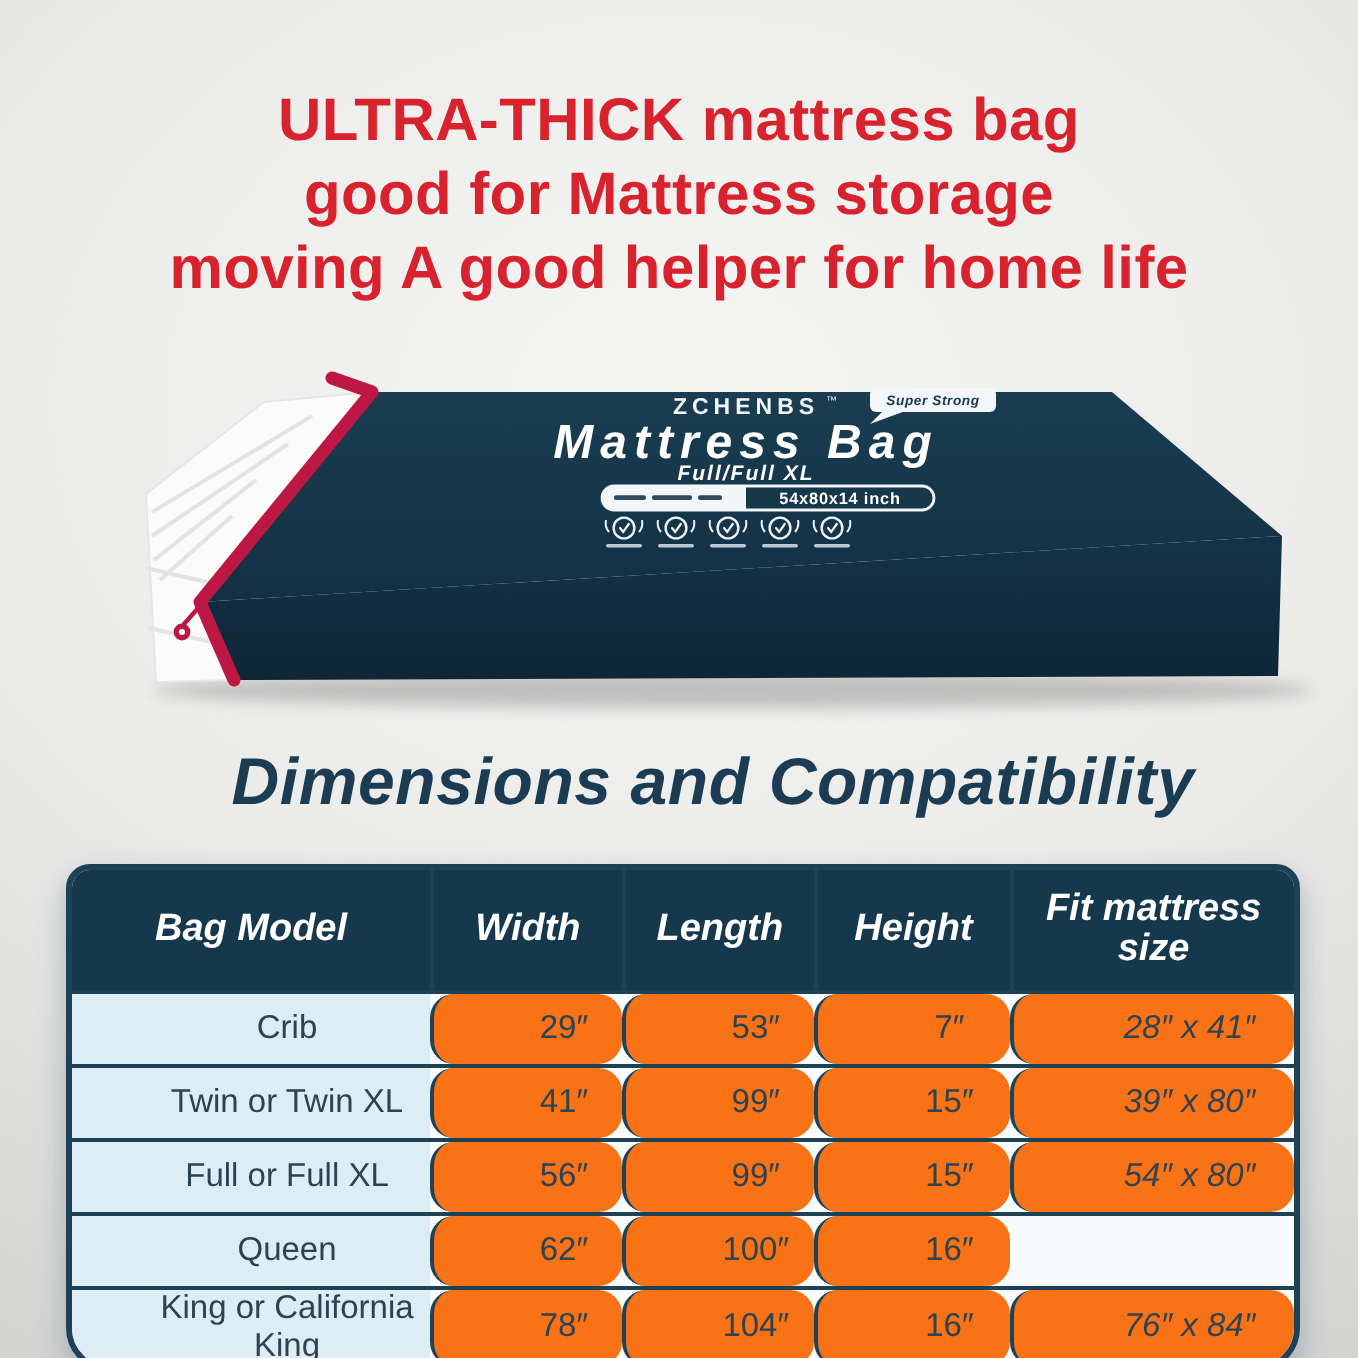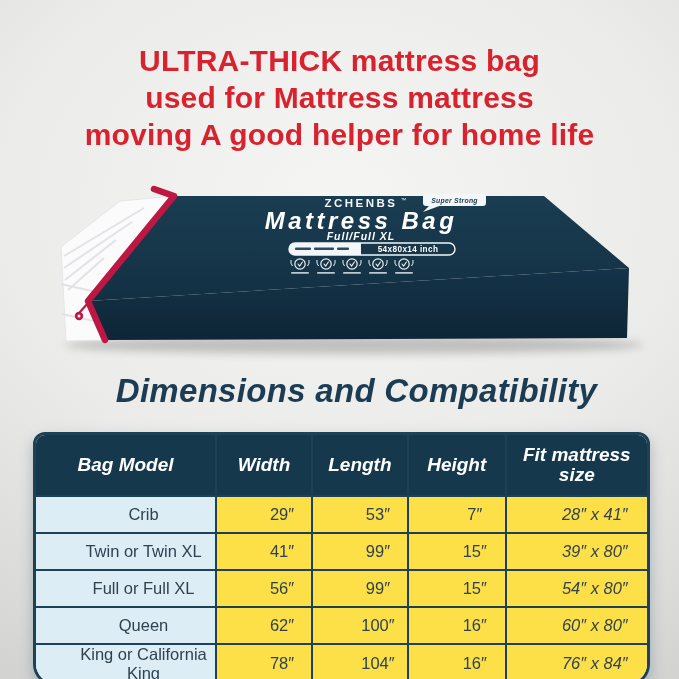--- a/index.html
+++ b/index.html
@@ -8,21 +8,21 @@
     font-family:"Liberation Sans",sans-serif;
     background:radial-gradient(115% 88% at 50% 30%, #f5f5f4 0%, #ebebea 45%, #dadad9 78%, #cccccb 100%);
   }
   
   .headline{
     position:absolute;top:42px;left:0;width:100%;
     text-align:center;color:#d8232f;font-weight:800;
     font-size:30px;line-height:37px;letter-spacing:.2px;
   }
   
-  .product-figure{position:absolute;top:172px;left:4px;width:606px;height:192px;}
+  .product-figure{position:absolute;top:172px;left:16px;width:606px;height:192px;}
   svg text{font-family:"Liberation Sans",sans-serif;}
   
   .section-title{
     position:absolute;top:372px;left:17px;width:100%;text-align:center;
     font-size:33px;font-weight:800;font-style:italic;color:#1b3c52;letter-spacing:.3px;
   }
   
   .tbl{
     position:absolute;left:33px;top:432px;width:611px;
     border:3px solid #1d4155;border-radius:12px 12px 22px 22px;overflow:hidden;
@@ -35,31 +35,31 @@
     border-left:2px solid #1d4155;min-height:35px;box-sizing:border-box;
   }
   .cell:first-child{border-left:none;}
   .thead .cell{
     background:#16384c;color:#ffffff;font-weight:bold;font-style:italic;
     font-size:19px;line-height:1.05;padding:10px 2px;min-height:48px;
   }
   .tbody .trow{border-top:2px solid #1d4155;}
   .tbody .cell{font-size:16.5px;color:#2e4350;padding-left:36px;}
   .cell.model{background:#dcedf6;}
-  .cell.val{background:#fde047;}
+  .cell.val{background:#f97316;border-radius:12px;}
   .cell.fit{font-style:italic;color:#33424e;}
 </style>
 </head>
 <body>
 
 <div class="page">
 
   <div class="headline">
     <div>ULTRA-THICK mattress bag</div>
-    <div>used for Mattress mattress</div>
+    <div>good for Mattress storage</div>
     <div>moving A good helper for home life</div>
   </div>
 
   <div class="product-figure">
     <svg width="679" height="192" viewBox="0 0 679 192">
       <defs>
         <linearGradient id="gTop" x1="0" y1="0" x2="0" y2="1">
           <stop offset="0" stop-color="#1a3d52"></stop>
             <stop offset="1" stop-color="#133043"></stop>
         </linearGradient>
@@ -170,21 +170,20 @@
         <div class="cell val">56″</div>
         <div class="cell val">99″</div>
         <div class="cell val">15″</div>
         <div class="cell val fit">54″ x 80″</div>
       </div>
       <div class="trow">
         <div class="cell model">Queen</div>
         <div class="cell val">62″</div>
         <div class="cell val">100″</div>
         <div class="cell val">16″</div>
-        <div class="cell val fit">60″ x 80″</div>
       </div>
       <div class="trow">
         <div class="cell model">King or California King</div>
         <div class="cell val">78″</div>
         <div class="cell val">104″</div>
         <div class="cell val">16″</div>
         <div class="cell val fit">76″ x 84″</div>
       </div>
     </div>
   </div>

